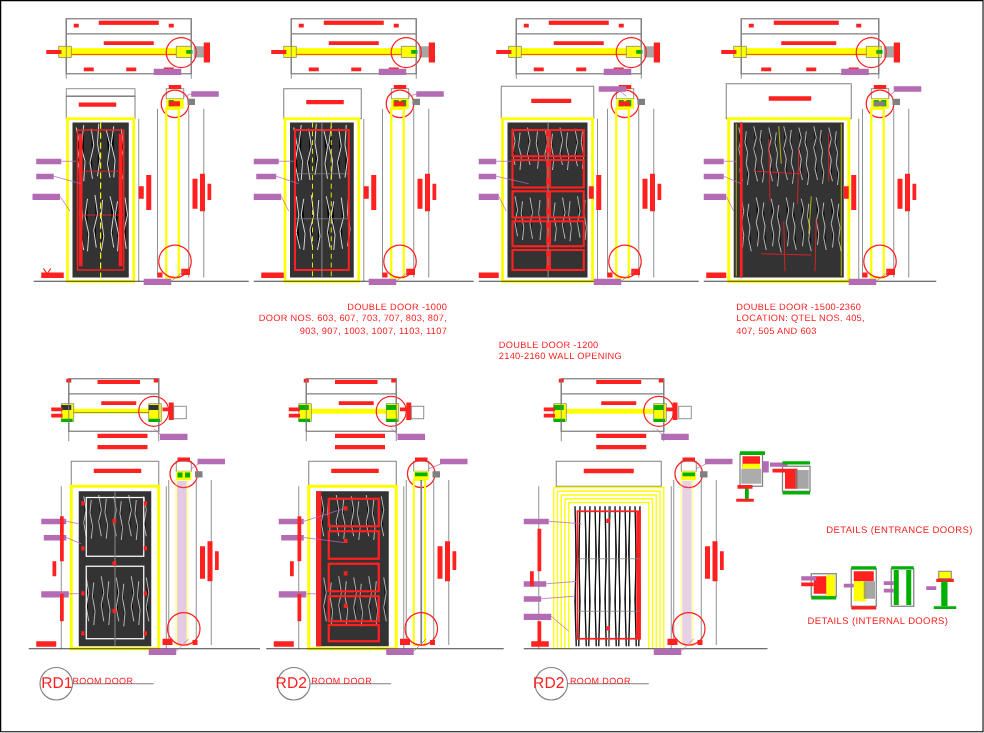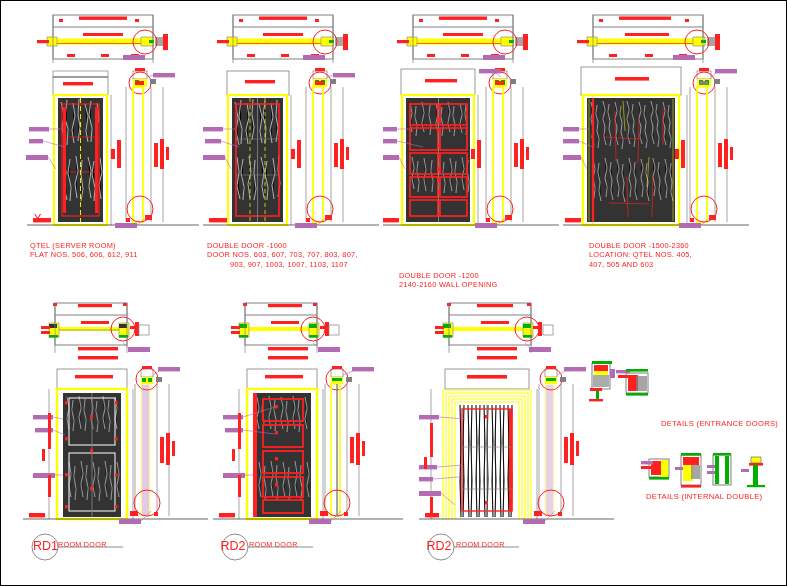--- a/index.html
+++ b/index.html
@@ -106,21 +106,20 @@
         <rect x="137" y="132" width="4" height="30" fill="#ff2020"></rect>
         <rect x="143" y="140" width="3" height="13" fill="#ff2020"></rect>
         <circle cx="117" cy="202" r="13" fill="none" stroke="#ff2020" stroke-width="1"></circle>
         <rect x="122" y="208" width="7" height="5" fill="#ff2020"></rect>
         <rect x="103" y="211" width="4" height="4" fill="#ff2020"></rect>
         <rect x="92" y="216" width="22" height="5" fill="#b36bb3"></rect>
         <line x1="114" y1="218" x2="124" y2="210" stroke="#b36bb3" stroke-width=".6"></line>
       </g>
     </svg>
   </div>
-  <div class="lbl" style="left:29px;top:240px;"><span>QTEL (SERVER ROOM)</span><br><span>FLAT NOS. 506, 606, 612, 911</span></div>
 
   <div class="unit" style="left:202px;top:6px;">
     <svg width="180" height="225" viewBox="0 0 180 225">
       <g>
         <rect x="30" y="8" width="100" height="44" fill="none" stroke="#808080" stroke-width="1"></rect>
         <line x1="30" y1="20" x2="130" y2="20" stroke="#808080" stroke-width="1"></line>
         <rect x="56" y="9.5" width="48" height="3.4" fill="#ff2020"></rect>
         <rect x="60" y="26" width="40" height="3" fill="#ff2020"></rect>
         <rect x="30" y="32" width="100" height="5" fill="#ffff00" stroke="#ffff00"></rect>
         <line x1="30" y1="36.5" x2="130" y2="36.5" stroke="#ff2020" stroke-width="0.7"></line>
@@ -203,21 +202,21 @@
         <rect x="137" y="132" width="4" height="30" fill="#ff2020"></rect>
         <rect x="143" y="140" width="3" height="13" fill="#ff2020"></rect>
         <circle cx="117" cy="202" r="13" fill="none" stroke="#ff2020" stroke-width="1"></circle>
         <rect x="122" y="208" width="7" height="5" fill="#ff2020"></rect>
         <rect x="103" y="211" width="4" height="4" fill="#ff2020"></rect>
         <rect x="92" y="216" width="22" height="5" fill="#b36bb3"></rect>
         <line x1="114" y1="218" x2="124" y2="210" stroke="#b36bb3" stroke-width=".6"></line>
       </g>
     </svg>
   </div>
-  <div class="lbl" style="left:206px;top:240px;"><span>DOUBLE DOOR -1000</span><br><span>DOOR NOS. 603, 607, 703, 707, 803, 807,</span><br><span>          903, 907, 1003, 1007, 1103, 1107</span></div>
+  <div class="lbl" style="left:206px;top:240px;text-align:right;"><span>DOUBLE DOOR -1000</span><br><span>DOOR NOS. 603, 607, 703, 707, 803, 807,</span><br><span>          903, 907, 1003, 1007, 1103, 1107</span></div>
 
   <div class="unit" style="left:382px;top:6px;">
     <svg width="180" height="225" viewBox="0 0 180 225">
       <g>
         <rect x="30" y="8" width="100" height="44" fill="none" stroke="#808080" stroke-width="1"></rect>
         <line x1="30" y1="20" x2="130" y2="20" stroke="#808080" stroke-width="1"></line>
         <rect x="56" y="9.5" width="48" height="3.4" fill="#ff2020"></rect>
         <rect x="60" y="26" width="40" height="3" fill="#ff2020"></rect>
         <rect x="30" y="32" width="100" height="5" fill="#ffff00" stroke="#ffff00"></rect>
         <line x1="30" y1="36.5" x2="130" y2="36.5" stroke="#ff2020" stroke-width="0.7"></line>
@@ -865,15 +864,15 @@
       </g>
       <g>
         <rect x="110" y="6" width="10" height="6" fill="#ffff00" stroke="#808080" stroke-width=".8"></rect>
         <rect x="108" y="12" width="14" height="2.6" fill="#ff2020"></rect>
         <rect x="112" y="14" width="5" height="20" fill="#00b000"></rect>
         <rect x="106" y="34" width="18" height="2.2" fill="#00b000"></rect>
         <rect x="100" y="18" width="8" height="3" fill="#b36bb3"></rect>
       </g>
     </svg>
   </div>
-  <div class="lbl2" style="left:645px;top:491px;">DETAILS (INTERNAL DOUBLE)</div>
+  <div class="lbl2" style="left:645px;top:491px;">DETAILS (INTERNAL DOORS)</div>
 
 </div>
 
 </body></html>

